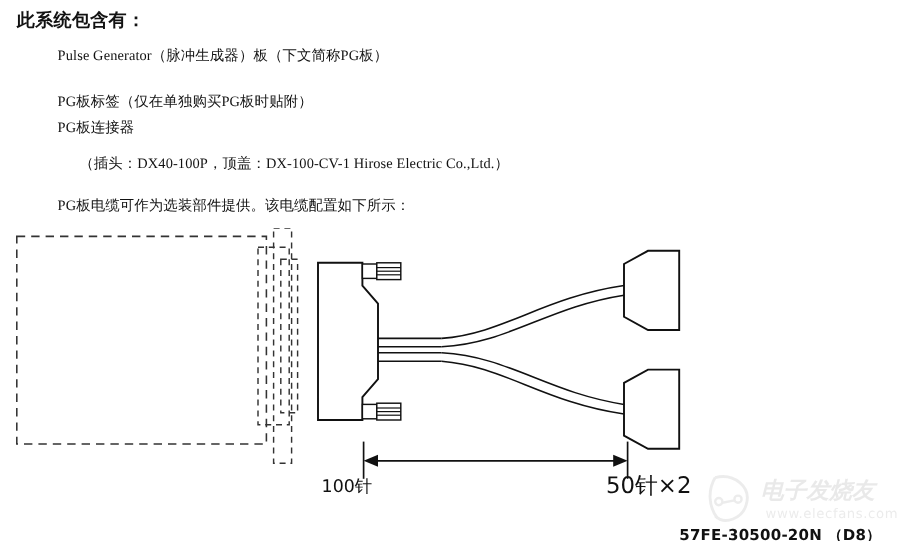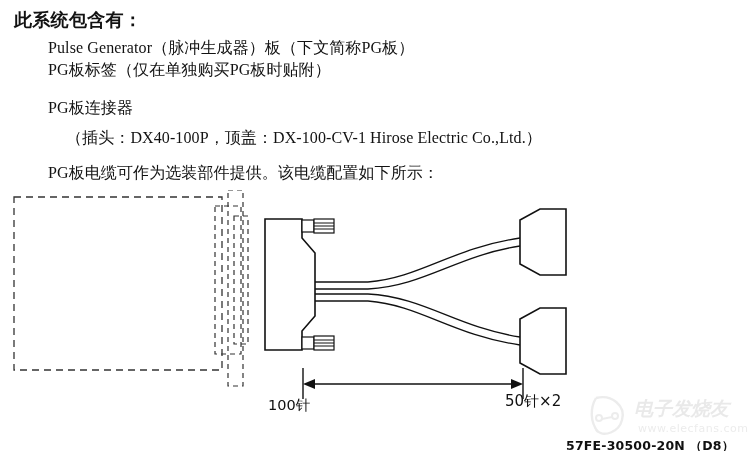--- a/index.html
+++ b/index.html
@@ -24,32 +24,32 @@
     width: 754px;
   }
   .txt-line {
     position: absolute;
     white-space: nowrap;
     color: #121212;
   }
   .heading-line {
     font-family: "DejaVu Sans", "Liberation Sans", sans-serif;
     font-weight: bold;
-    font-size: 18px;
+    font-size: 15px;
     letter-spacing: .3px;
   }
   .body-line {
     font-family: "Liberation Serif", "DejaVu Serif", serif;
-    font-size: 16px;
+    font-size: 12px;
     letter-spacing: .1px;
   }
 
   #line-heading { left: 14px;  top: 8px;  }
   #line-1       { left: 48px;  top: 38px; }
-  #line-2       { left: 48px;  top: 60px; font-family: Liberation Serif, serif; }
+  #line-2       { left: 48px;  top: 76px; font-family: Liberation Serif, serif; }
   #line-3       { left: 48px;  top: 98px; text-align: right; }
   #line-4       { left: 66px;  top: 128px; text-align: right; }
   #line-5       { left: 48px;  top: 163px; text-align: right; }
 
   
   #figure {
     position: absolute;
     left: 0;
     top: 190px;
     width: 754px;
@@ -68,21 +68,21 @@
     color: #111111;
   }
   #label-100pin {
     left: 268px;
     top: 206px;
     font-size: 14.5px;
   }
   #label-50pin {
     left: 505px;
     top: 202px;
-    font-size: 15px;
+    font-size: 19px;
   }
   .conn-label {
     font-size: 12.5px;
     letter-spacing: .2px;
     font-weight: bold;
   }
   #label-conn1-main { left: 566px; top: 248px; }
 
   
   #watermark {

